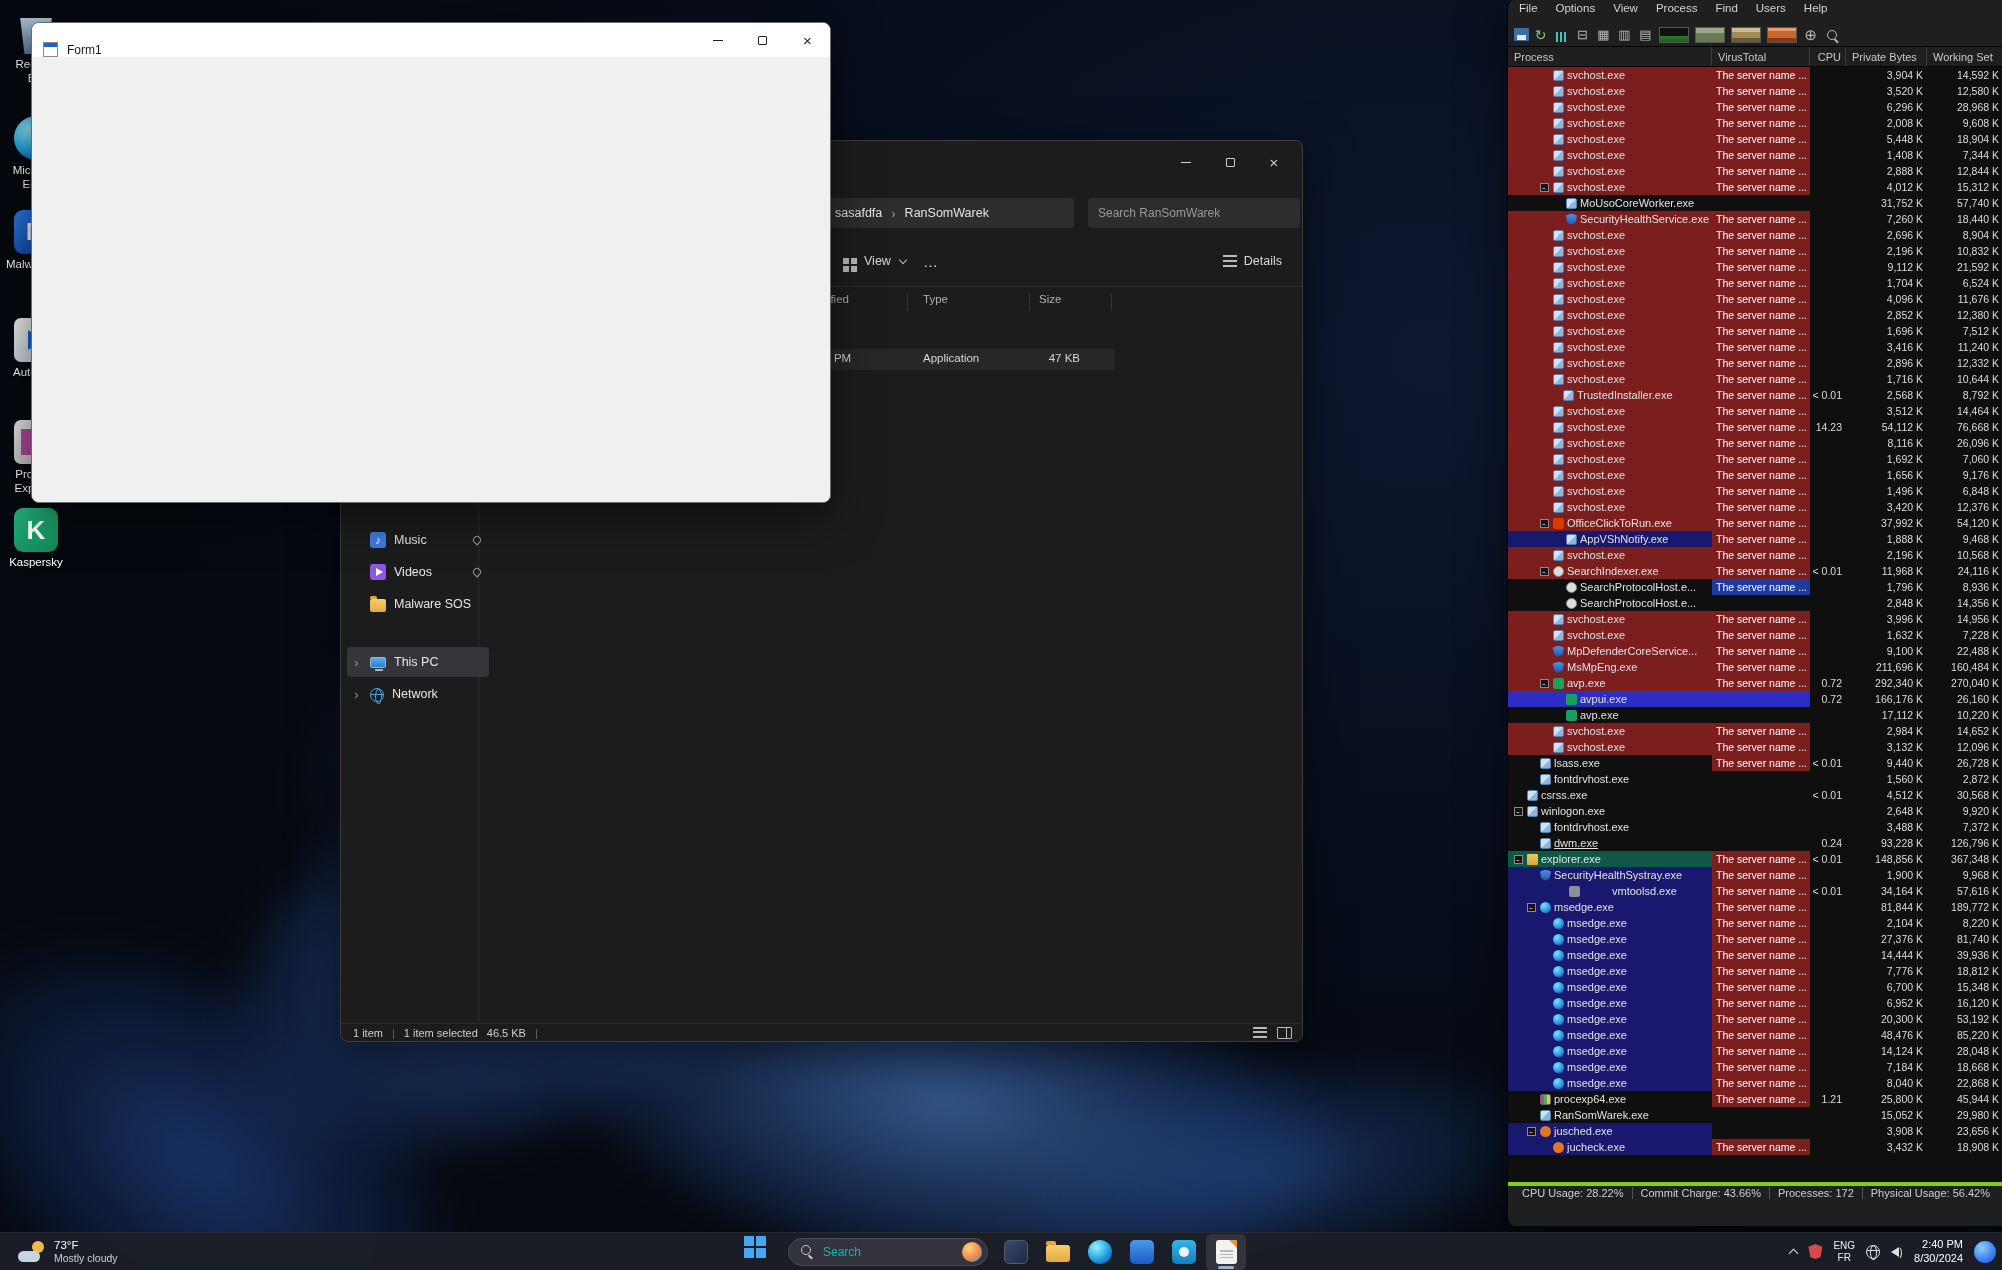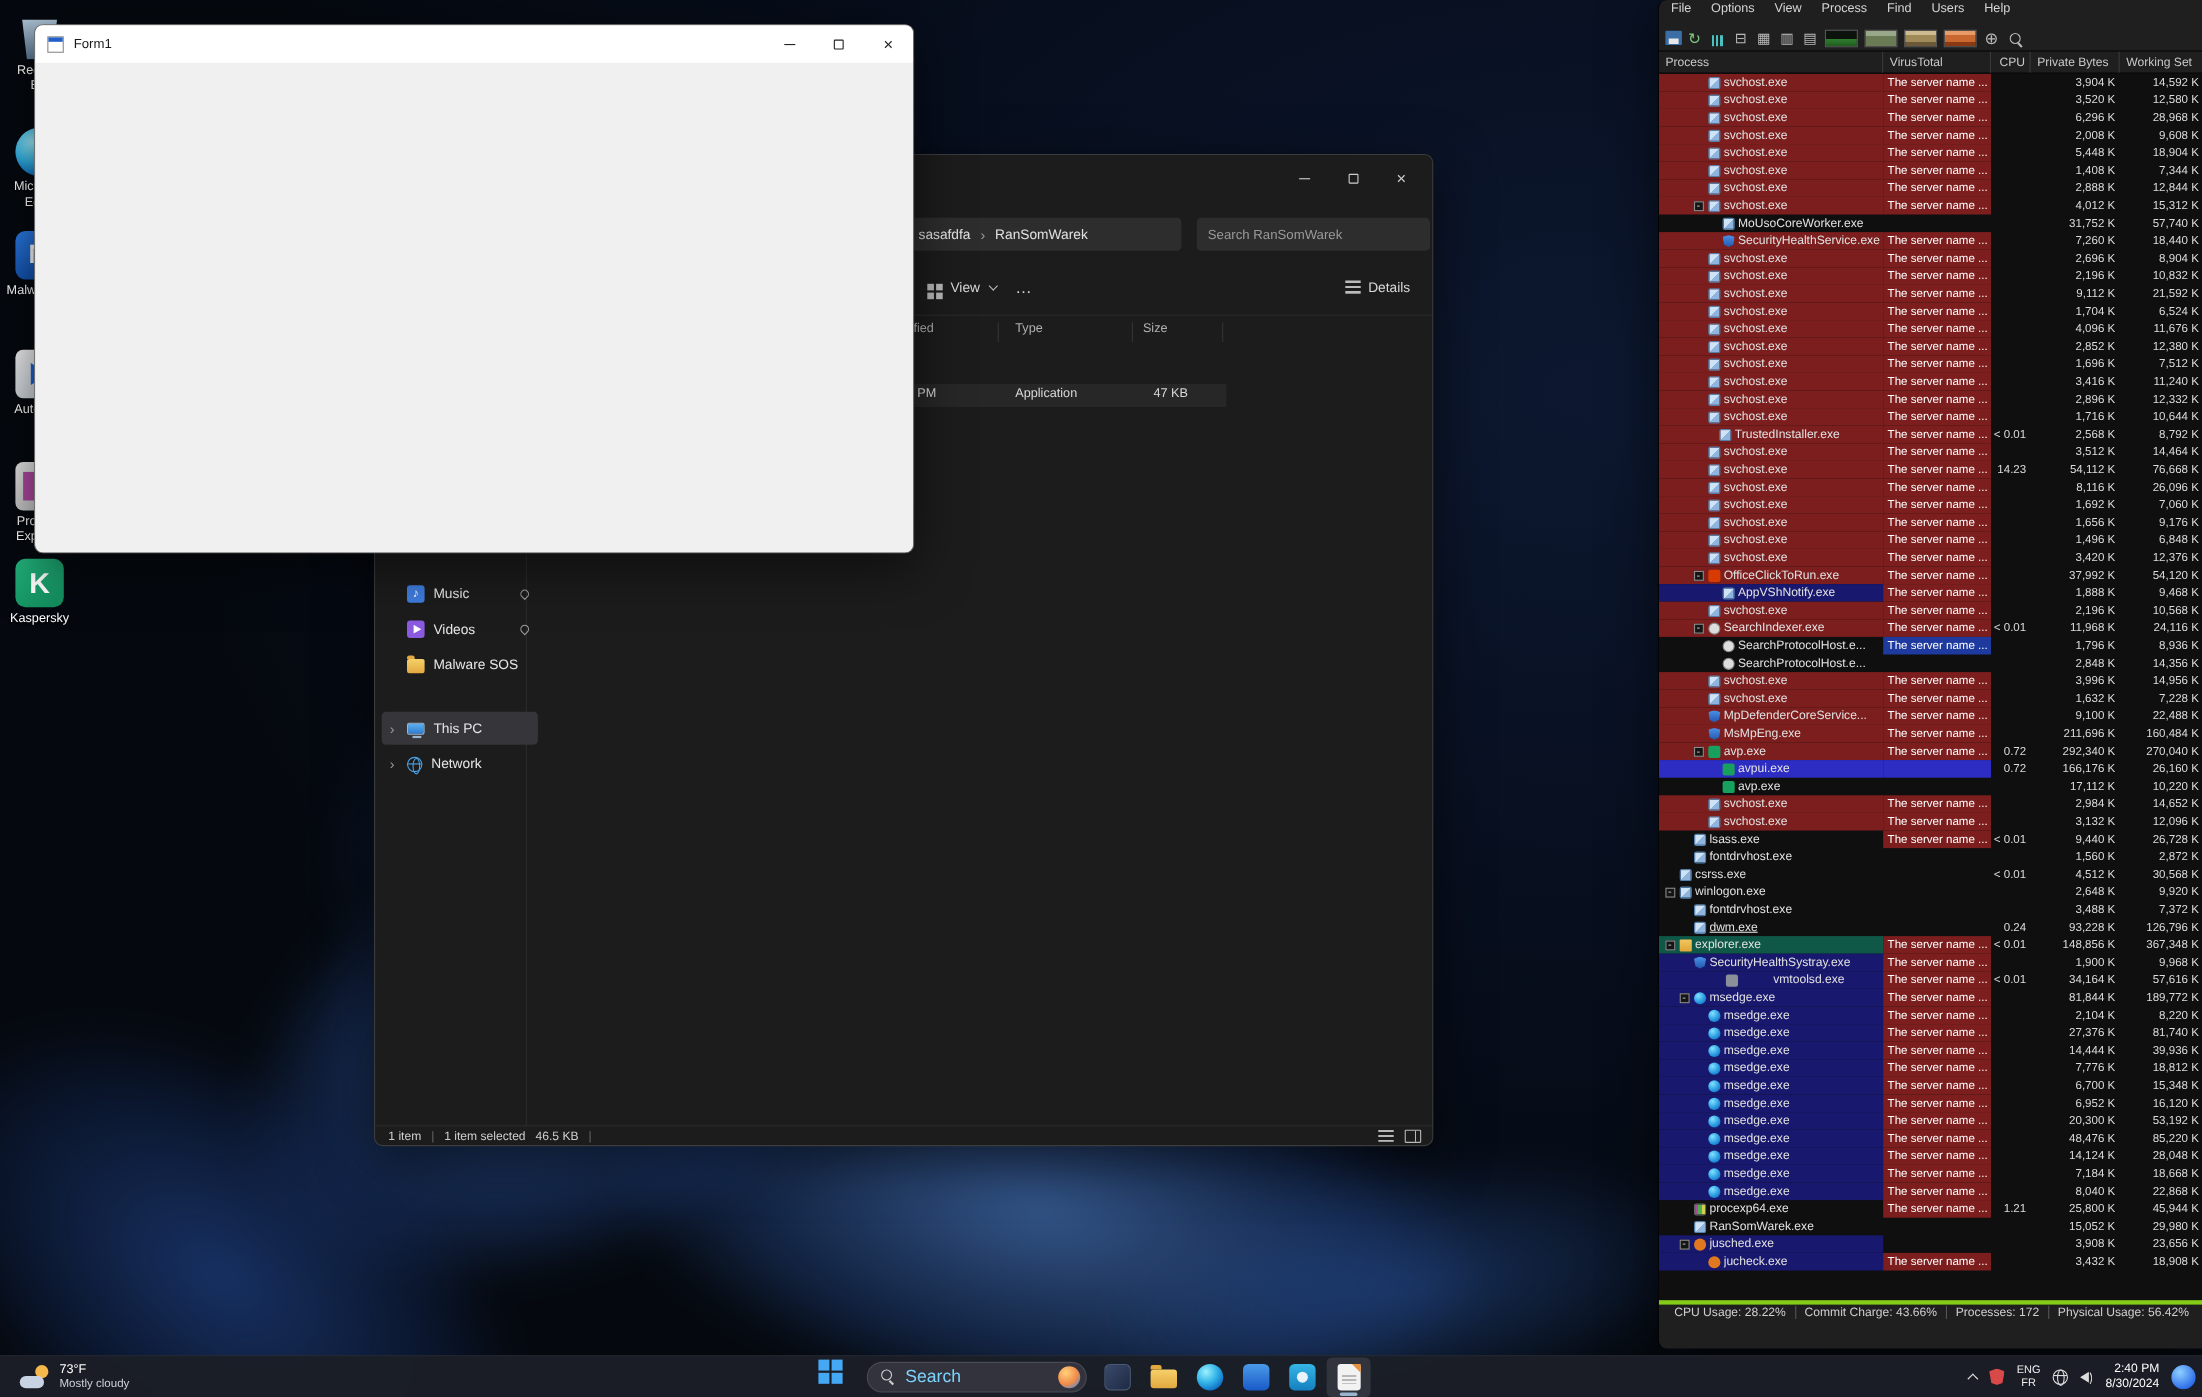--- a/index.html
+++ b/index.html
@@ -32,21 +32,21 @@
   .ic-procexp{border-radius:7px;background:linear-gradient(#e8e8e8,#c8c8c8)}
   .ic-procexp::before{content:"";position:absolute;left:7px;top:9px;width:30px;height:26px;background:linear-gradient(90deg,#b04aa0 0 10px,#50b050 10px 20px,#d8d84a 20px)}
   .ic-kaspersky{border-radius:9px;background:linear-gradient(160deg,#23b77e,#128a5c)}
   .ic-kaspersky::before{content:"K";position:absolute;inset:0;color:#fff;font-weight:bold;font-size:26px;line-height:44px;text-align:center}
 
   
   .win{position:absolute;box-shadow:0 12px 48px rgba(0,0,0,.55)}
 
   
   .form1{left:31px;top:22px;width:800px;height:481px;background:#f0f0f0;border:1px solid #6a6a6a;border-radius:8px;overflow:hidden;z-index:20}
-  .f1-titlebar{height:34px;background:#ffffff;display:flex;align-items:center;position:relative}
+  .f1-titlebar{height:34px;background:#ffffff;display:flex;align-items:flex-end;position:relative}
   .f1-appicon{width:15px;height:15px;margin-left:11px;background:#fff;border:1px solid #8a8a8a;position:relative}
   .f1-appicon::before{content:"";position:absolute;left:0;right:0;top:0;height:4px;background:#2060c8}
   .f1-title{margin-left:9px;font-size:12px;color:#1a1a1a}
   .f1-buttons{position:absolute;right:0;top:0;height:34px;display:flex}
   .f1-btn{width:45px;height:34px;display:flex;align-items:center;justify-content:center}
   .glyph-min{width:10px;height:1px;background:#222}
   .glyph-max{width:9px;height:9px;border:1px solid #222;border-radius:1px}
   .glyph-close{font-size:15px;color:#222;line-height:1}
   .f1-client{height:447px;background:#f0f0f0}
 
@@ -177,21 +177,21 @@
   .tb-center{position:absolute;left:740px;top:0;height:100%;display:flex;align-items:center;gap:2px}
   .tb-slot{width:40px;height:36px;display:flex;align-items:center;justify-content:center;position:relative;border-radius:5px;flex:none}
   .tb-slot.active{background:rgba(255,255,255,.10)}
   .tb-slot.active::after{content:"";position:absolute;bottom:1px;left:50%;transform:translateX(-50%);width:16px;height:3px;border-radius:2px;background:#9ab4d0}
   .win-logo{width:10px;height:10px;background:#45a8f5;box-shadow:12px 0 #45a8f5,0 12px #45a8f5,12px 12px #45a8f5;margin:-11px 11px 11px -11px;transform:translate(0,0)}
   .start-wrap{width:24px;height:24px;display:flex;align-items:center;justify-content:center;overflow:visible}
   .search-pill{width:200px;height:28px;margin:0 6px;background:#33333d;border:1px solid #4a4a55;border-radius:14px;display:flex;align-items:center;gap:9px;padding:0 5px 0 12px}
   .mag{width:13px;height:13px;position:relative;flex:none}
   .mag::before{content:"";position:absolute;left:0;top:0;width:8px;height:8px;border:1.5px solid #ccc;border-radius:50%}
   .mag::after{content:"";position:absolute;right:1px;bottom:1px;width:5px;height:1.5px;background:#ccc;transform:rotate(45deg)}
-  .search-label{font-size:16px;color:#7dd3fc;flex:1}
+  .search-label{font-size:12px;color:#14b8a6;flex:1}
   .search-badge{width:20px;height:20px;border-radius:50%;background:radial-gradient(circle at 35% 30%,#ffd27a,#f08a4a 55%,#3f8fe0 90%);flex:none}
   .ti-dark{width:24px;height:24px;border-radius:5px;background:linear-gradient(135deg,#3a4a6a,#1e2a44);border:1px solid #4a5a7a}
   .ti-folder{width:24px;height:17px;background:linear-gradient(#f6d06a,#e2a93f);border-radius:3px;position:relative;margin-top:3px}
   .ti-folder::before{content:"";position:absolute;left:0;top:-4px;width:10px;height:4px;background:#e2a93f;border-radius:2px 2px 0 0}
   .ti-edge{width:24px;height:24px;border-radius:50%;background:radial-gradient(circle at 35% 30%,#9ef0ff,#35b7e8 42%,#1173c8 75%)}
   .ti-blue{width:24px;height:24px;border-radius:5px;background:linear-gradient(180deg,#4a9ae8,#1a5ac8)}
   .ti-teal{width:24px;height:24px;border-radius:5px;background:linear-gradient(180deg,#35b5e5,#1580c0);position:relative}
   .ti-teal::after{content:"";position:absolute;left:7px;top:7px;width:10px;height:10px;border-radius:50%;background:#e8f4fa}
   .ti-doc{width:21px;height:24px;background:#f2f2f2;border-radius:3px;position:relative}
   .ti-doc::before{content:"";position:absolute;right:0;top:0;border-left:8px solid transparent;border-top:8px solid #e8913f}

